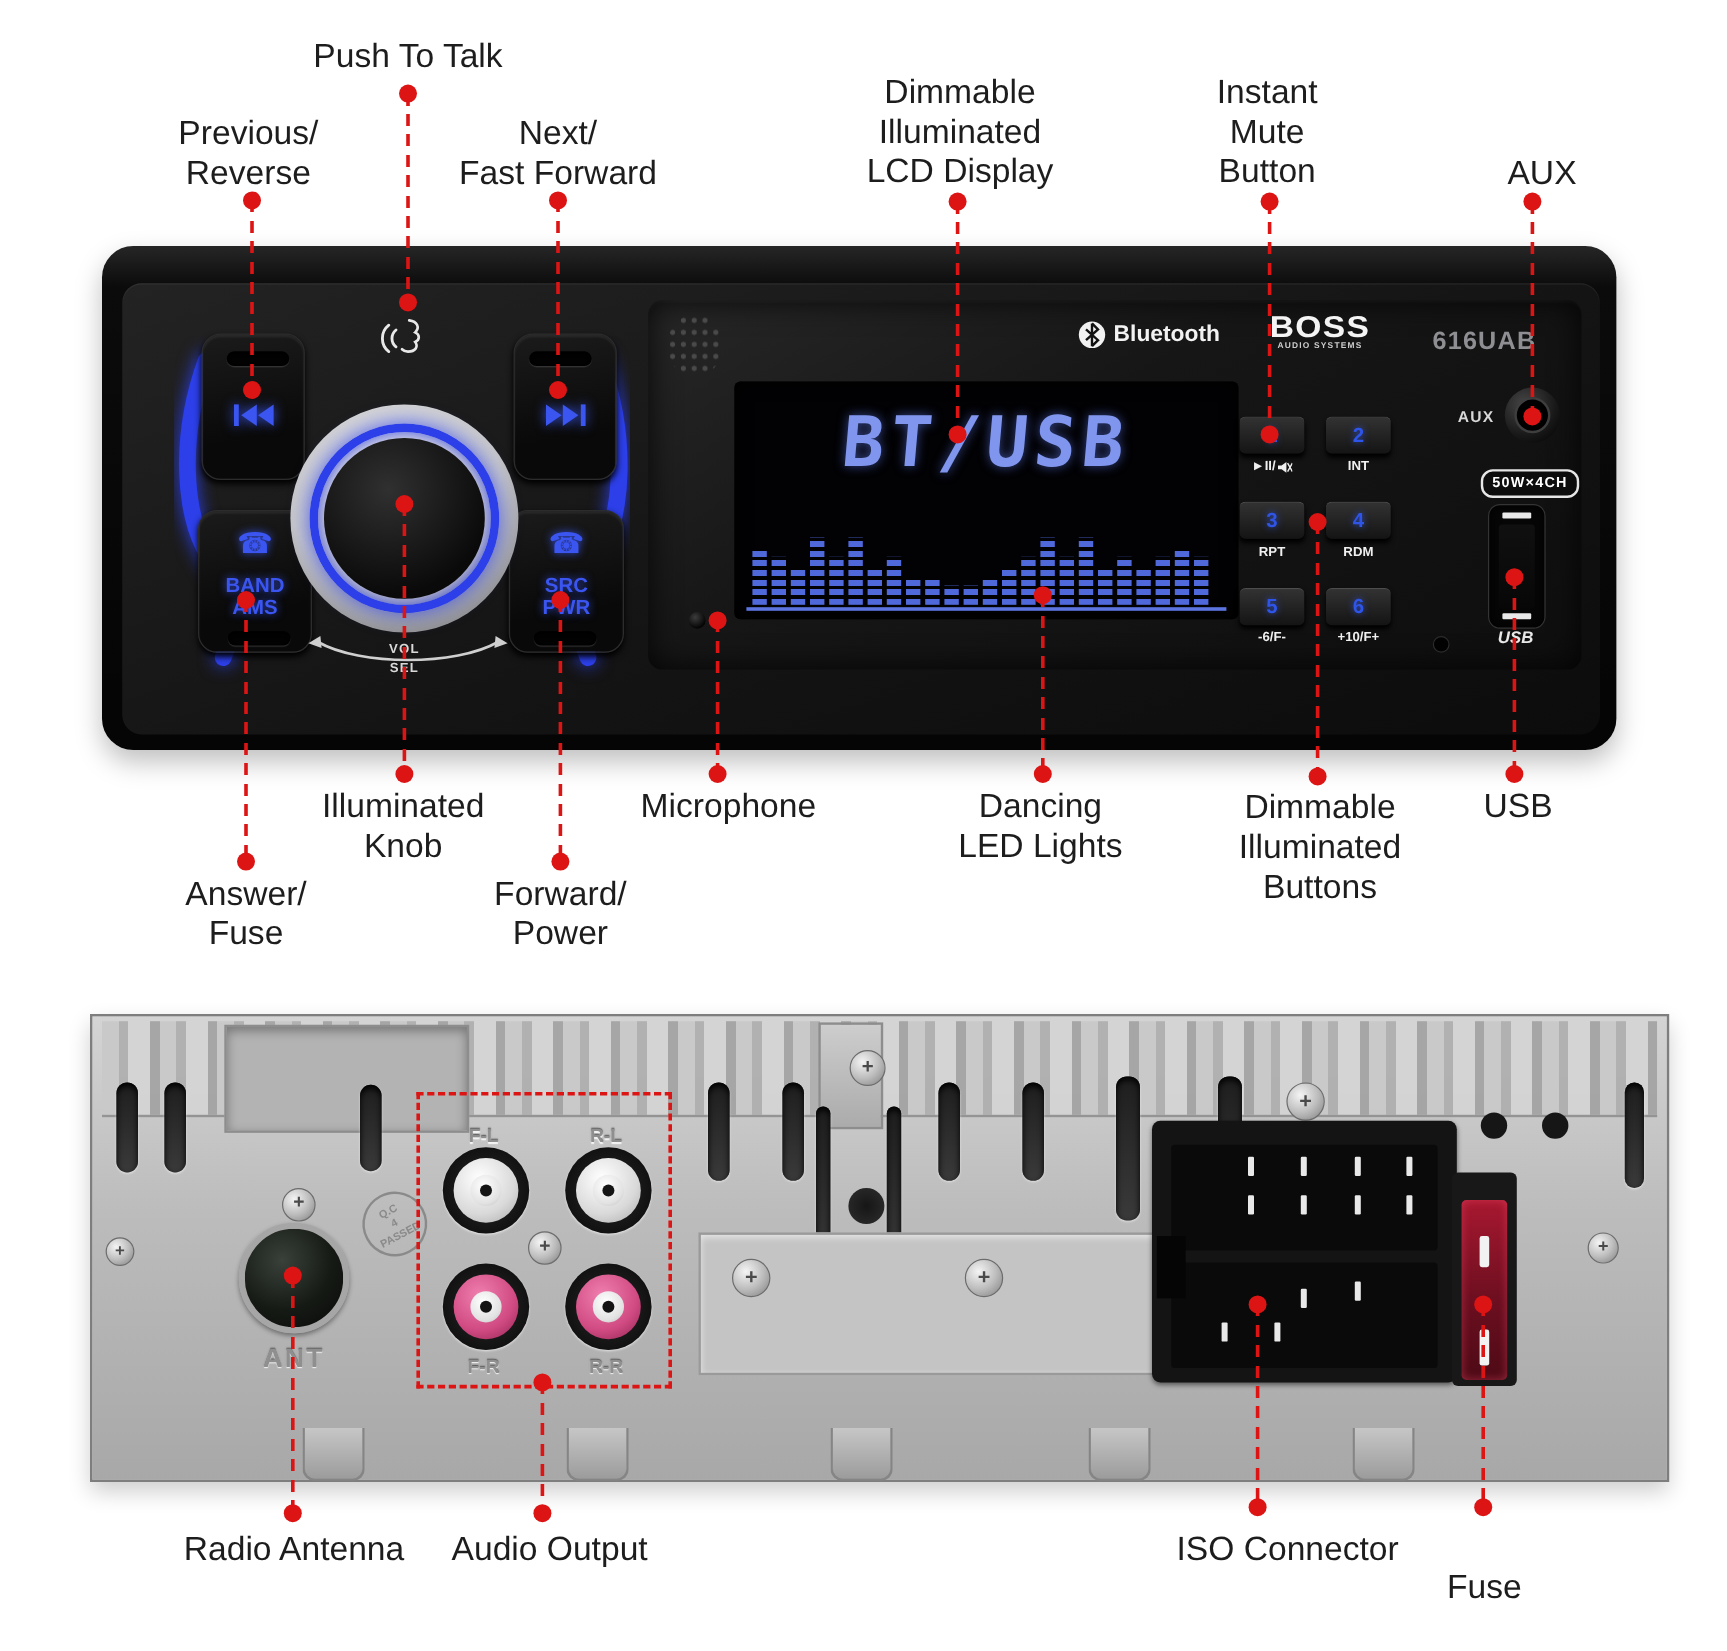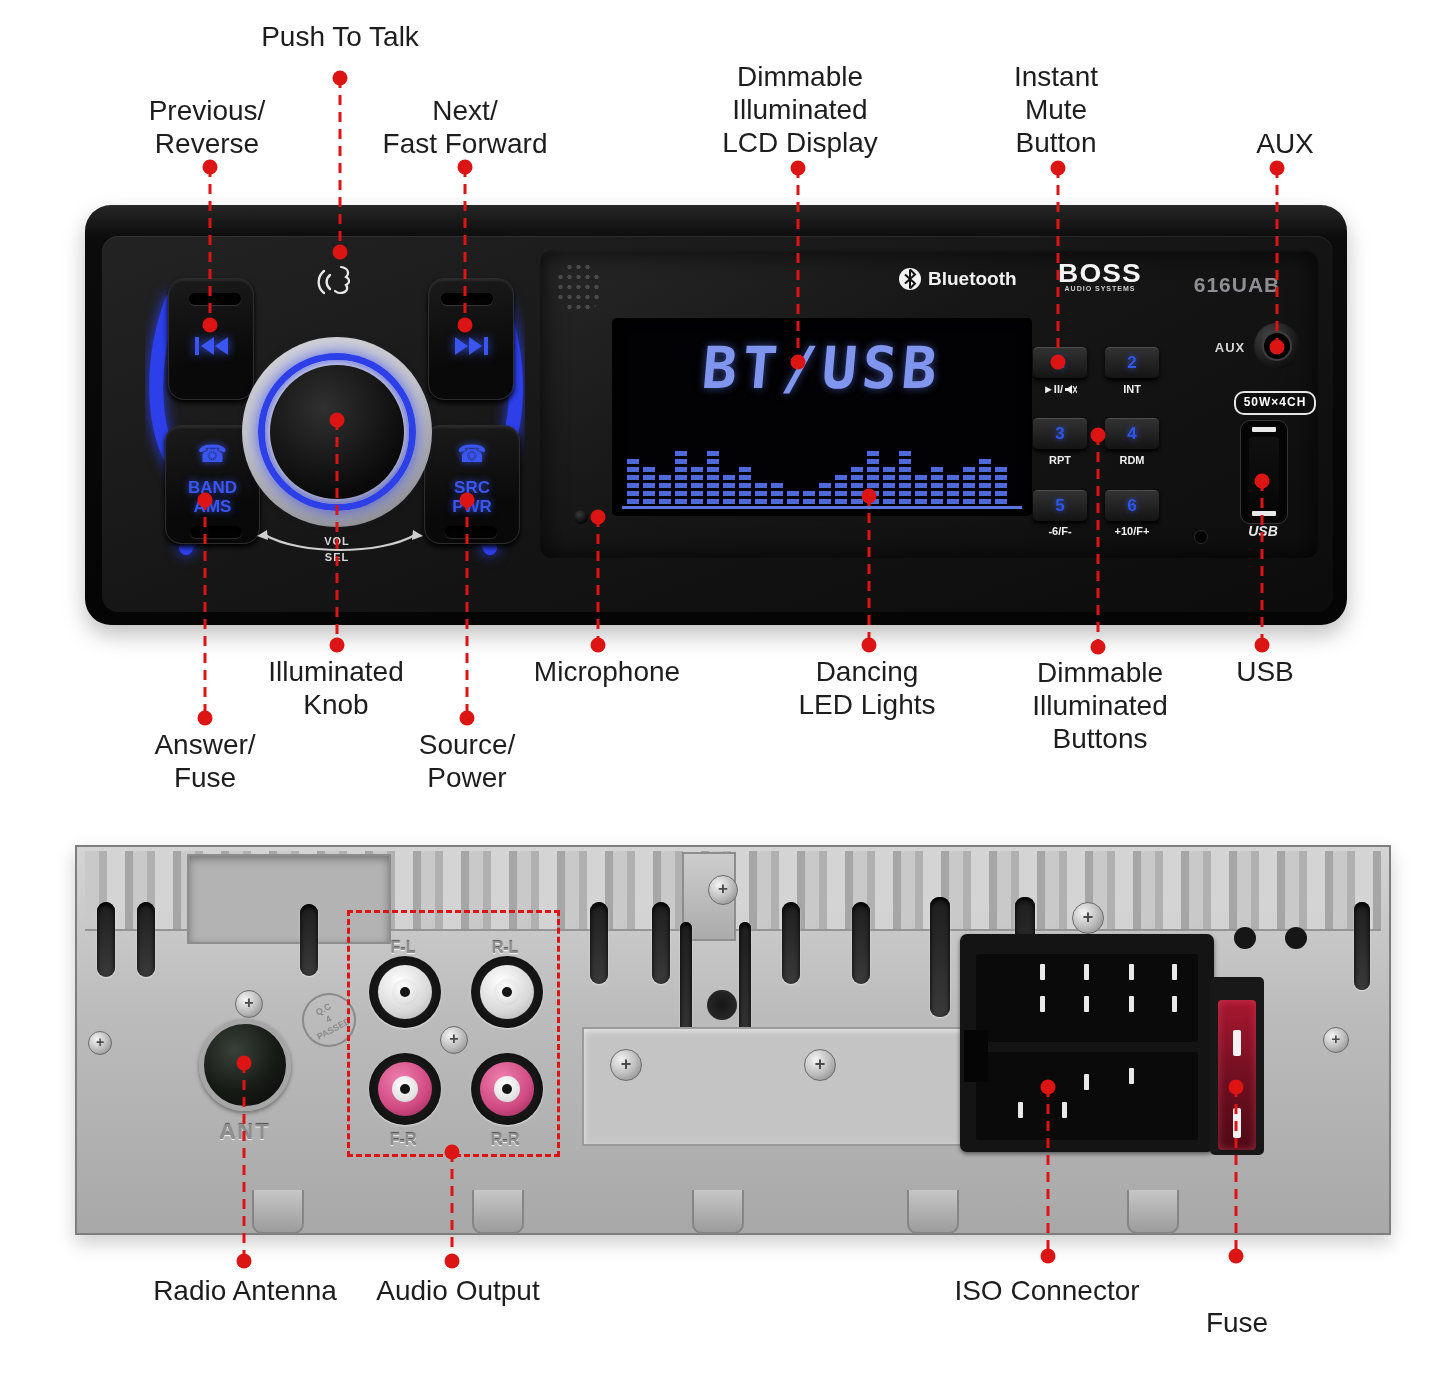--- a/index.html
+++ b/index.html
@@ -367,21 +367,21 @@
     <div class="tab-bottom" style="left:395px;top:343px;"></div>
     <div class="tab-bottom" style="left:615px;top:343px;"></div>
     <div class="tab-bottom" style="left:830px;top:343px;"></div>
     <div class="tab-bottom" style="left:1050px;top:343px;"></div>
   </div>
 
   <div>
     <div class="vline" style="left:340px;top:78px;height:174px;"></div>
     <div class="dot" style="left:340px;top:78px;"></div>
     <div class="dot" style="left:340px;top:252px;"></div>
-    <div class="callout-label" style="left:340px;top:20px;">Push To Talk</div>
+    <div class="callout-label" style="left:340px;top:30px;">Push To Talk</div>
 
     <div class="vline" style="left:210px;top:167px;height:158px;"></div>
     <div class="dot" style="left:210px;top:167px;"></div>
     <div class="dot" style="left:210px;top:325px;"></div>
     <div class="callout-label" style="left:207px;top:94px;">Previous/
 Reverse</div>
 
     <div class="vline" style="left:465px;top:167px;height:158px;"></div>
     <div class="dot" style="left:465px;top:167px;"></div>
     <div class="dot" style="left:465px;top:325px;"></div>
@@ -415,21 +415,21 @@
 
     <div class="vline" style="left:205px;top:500px;height:218px;"></div>
     <div class="dot" style="left:205px;top:500px;"></div>
     <div class="dot" style="left:205px;top:718px;"></div>
     <div class="callout-label" style="left:205px;top:728px;">Answer/
 Fuse</div>
 
     <div class="vline" style="left:467px;top:500px;height:218px;"></div>
     <div class="dot" style="left:467px;top:500px;"></div>
     <div class="dot" style="left:467px;top:718px;"></div>
-    <div class="callout-label" style="left:467px;top:728px;">Source/
+    <div class="callout-label" style="left:467px;top:728px;">Forward/
 Power</div>
 
     <div class="vline" style="left:598px;top:517px;height:128px;"></div>
     <div class="dot" style="left:598px;top:517px;"></div>
     <div class="dot" style="left:598px;top:645px;"></div>
     <div class="callout-label" style="left:607px;top:655px;">Microphone</div>
 
     <div class="vline" style="left:869px;top:496px;height:149px;"></div>
     <div class="dot" style="left:869px;top:496px;"></div>
     <div class="dot" style="left:869px;top:645px;"></div>
@@ -454,21 +454,21 @@
     <div class="callout-label" style="left:245px;top:1274px;">Radio Antenna</div>
 
     <div class="vline" style="left:452px;top:1152px;height:109px;"></div>
     <div class="dot" style="left:452px;top:1152px;"></div>
     <div class="dot" style="left:452px;top:1261px;"></div>
     <div class="callout-label" style="left:458px;top:1274px;">Audio Output</div>
 
     <div class="vline" style="left:1048px;top:1087px;height:169px;"></div>
     <div class="dot" style="left:1048px;top:1087px;"></div>
     <div class="dot" style="left:1048px;top:1256px;"></div>
-    <div class="callout-label" style="left:1047px;top:1274px;">ISO Connector</div>
+    <div class="callout-label" style="left:1073px;top:1274px;">ISO Connector</div>
 
     <div class="vline" style="left:1236px;top:1087px;height:169px;"></div>
     <div class="dot" style="left:1236px;top:1087px;"></div>
     <div class="dot" style="left:1236px;top:1256px;"></div>
     <div class="callout-label" style="left:1237px;top:1306px;">Fuse</div>
   </div>
 
 </div>
 
 </body></html>

